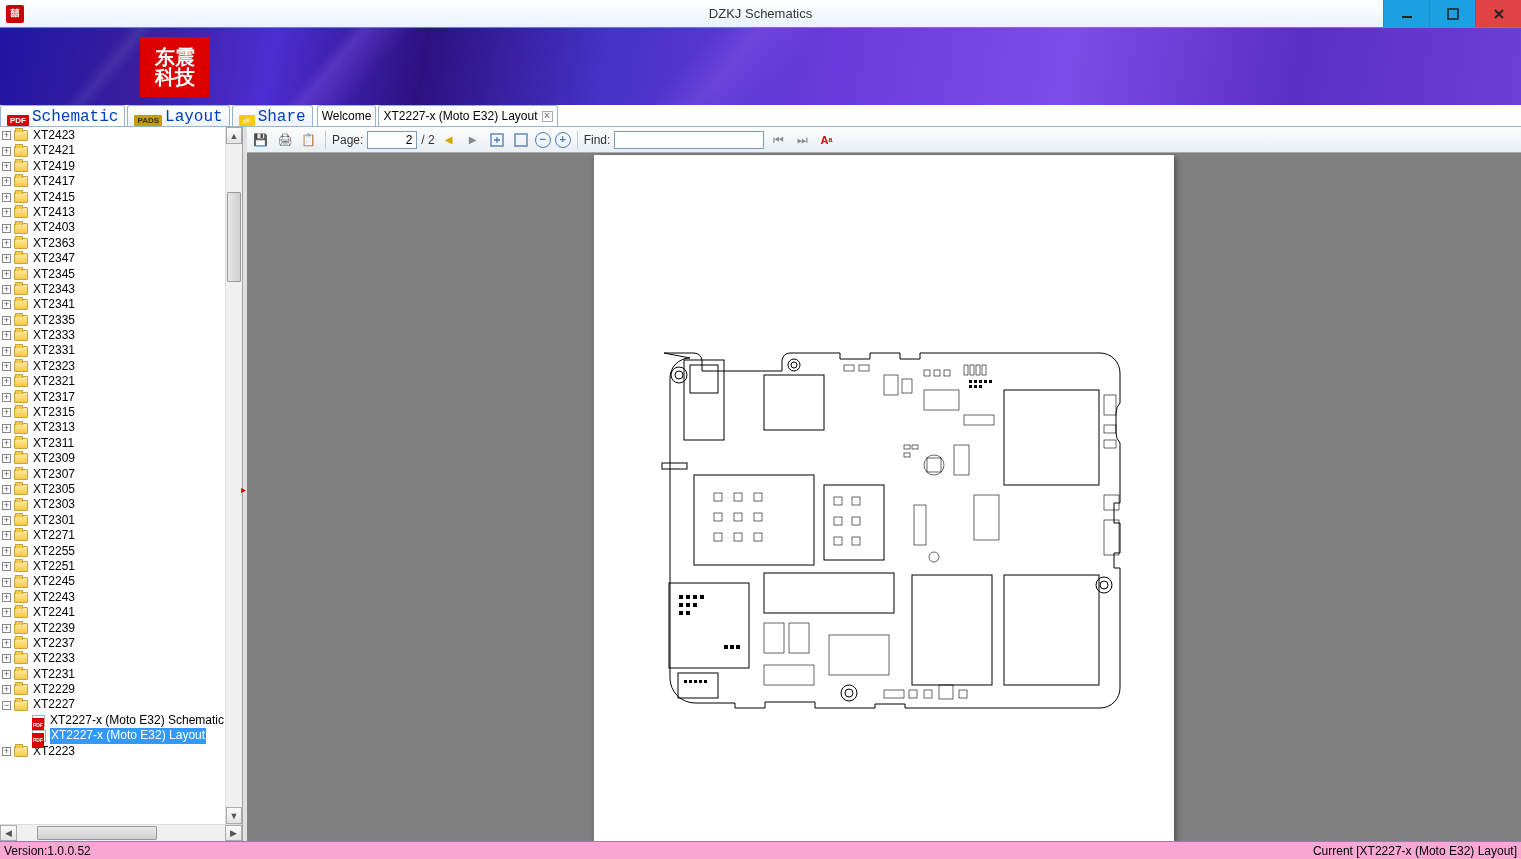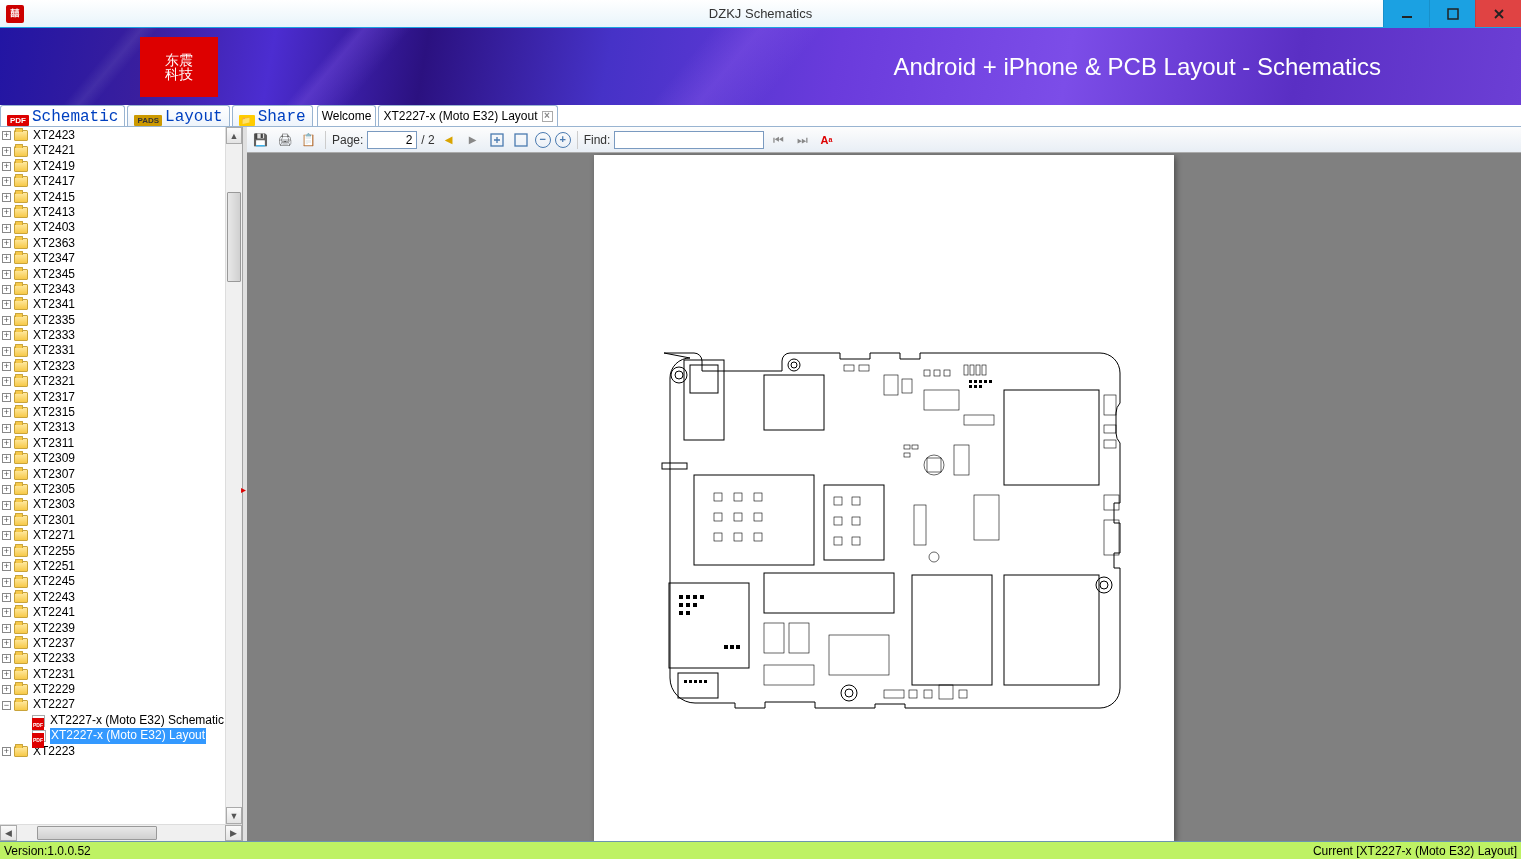--- a/index.html
+++ b/index.html
@@ -10,21 +10,21 @@
 .titlebar .app-icon { width: 18px; height: 18px; background: #c00; margin-left: 6px; border-radius: 2px; display:flex;align-items:center;justify-content:center;color:#fff;font-size:9px;font-weight:bold; }
 .titlebar .title { position: absolute; left: 50%; transform: translateX(-50%); font-size: 13px; color: #333; }
 .win-controls { margin-left: auto; display: flex; height: 100%; }
 .win-btn { width: 46px; height: 100%; display: flex; align-items: center; justify-content: center; border-left: 1px solid rgba(0,0,0,0.1); cursor: pointer; background: #1ba1e2; }
 .win-btn.close { background: #e04343; }
 .win-btn svg { width: 12px; height: 12px; }
 
 
 .banner { height: 77px; background: linear-gradient(100deg, #2215a3 0%, #3a1f9e 10%, #4c2dd1 18%, #2b1180 28%, #4632c7 40%, #6a3bdc 55%, #7c4de8 70%, #5a2fc4 85%, #6c3fd5 100%); display: flex; align-items: center; color: #fff; padding: 0 140px; position: relative; overflow:hidden; }
 .banner::before{content:"";position:absolute;inset:0;background:linear-gradient(130deg,transparent 0%,transparent 8%,rgba(255,255,255,0.08) 9%,transparent 10%,transparent 22%,rgba(120,80,220,0.4) 23%,transparent 26%,transparent 45%,rgba(180,120,255,0.2) 48%,transparent 52%);}
-.banner .logo-box { width: 78px; height: 60px; background: #d00; display: flex; align-items: center; justify-content: center; font-size: 14px; font-weight: normal; line-height: 1; text-align: center; position:relative;z-index:1; }
+.banner .logo-box { width: 70px; height: 60px; background: #d00; display: flex; align-items: center; justify-content: center; font-size: 20px; font-weight: bold; line-height: 1; text-align: center; position:relative;z-index:1; }
 .banner .brand { font-size: 30px; font-weight: bold; margin-left: 14px; white-space: nowrap; position:relative;z-index:1; letter-spacing:1px;}
 .banner .slogan { margin-left: auto; font-size: 24px; white-space: nowrap; position:relative;z-index:1; }
 
 
 .tabrow { height: 22px; background: #fff; display: flex; align-items: stretch; border-bottom: 1px solid #99b4d1; font-size: 12px; }
 .mode-tab { display: flex; align-items: flex-end; padding: 0 6px; border: 1px solid #99b4d1; border-bottom: none; margin-right: 2px; background: linear-gradient(#fff,#eef4fb); cursor: pointer; gap:3px; border-radius:3px 3px 0 0;}
 .mode-tab.active { background: #fff; }
 .mode-tab .badge { font-size: 8px; font-weight: bold; color: #fff; padding: 1px 3px; border-radius: 1px; }
 .badge.pdf { background: #d00; }
 .badge.pads { background: #c90; color:#333; }
@@ -74,21 +74,21 @@
 .page-input { width: 50px; height: 18px; border: 1px solid #7a9ac0; text-align: right; padding-right: 4px; font-size: 12px; }
 .find-input { width: 150px; height: 18px; border: 1px solid #7a9ac0; padding: 0 4px; font-size: 12px; }
 .nav-tri{font-size:10px;}
 .circ-btn{width:16px;height:16px;border:1.5px solid #4a7ab0;border-radius:50%;display:flex;align-items:center;justify-content:center;font-size:11px;font-weight:bold;color:#4a7ab0;cursor:pointer;line-height:1;}
 
 .canvas { flex: 1; display: flex; justify-content: center; overflow: hidden; padding-top:2px;}
 .page { width: 580px; background: #fff; box-shadow: 2px 2px 6px rgba(0,0,0,0.4); height:100%; position:relative;}
 .pcb-svg{position:absolute; left:40px; top:190px; right:40px;}
 
 
-.statusbar { height: 18px; background: #bef264; display: flex; align-items: center; font-family: "Courier New", monospace; font-size: 12px; padding: 0 4px; border-top:1px solid #6c94b0;}
+.statusbar { height: 18px; background: #f9a8d4; display: flex; align-items: center; font-family: "Courier New", monospace; font-size: 12px; padding: 0 4px; border-top:1px solid #6c94b0;}
 .statusbar .right { margin-left: auto; }
 </style>
 </head>
 <body>
 
 <div class="titlebar">
   <div class="app-icon">囍</div>
   <div class="title">DZKJ Schematics</div>
   <div class="win-controls">
     <div class="win-btn">
@@ -105,21 +105,20 @@
         <svg viewBox="0 0 12 12">
           <path d="M2 2 L10 10 M10 2 L2 10" stroke="#222" stroke-width="1.8"></path>
         </svg>
       </div>
   </div>
 </div>
 
 <div class="banner">
   <div class="logo-box" style="white-space:pre;">东震
 科技</div>
-  <div class="slogan">Android + iPhone &amp; PCB Layout - Schematics</div>
 </div>
 
 <div class="tabrow">
   <div class="mode-tab active">
       <span class="badge pdf">PDF</span>
       <span class="lbl">Schematic</span>
     </div>
   <div class="mode-tab">
       <span class="badge pads">PADS</span>
       <span class="lbl">Layout</span>

